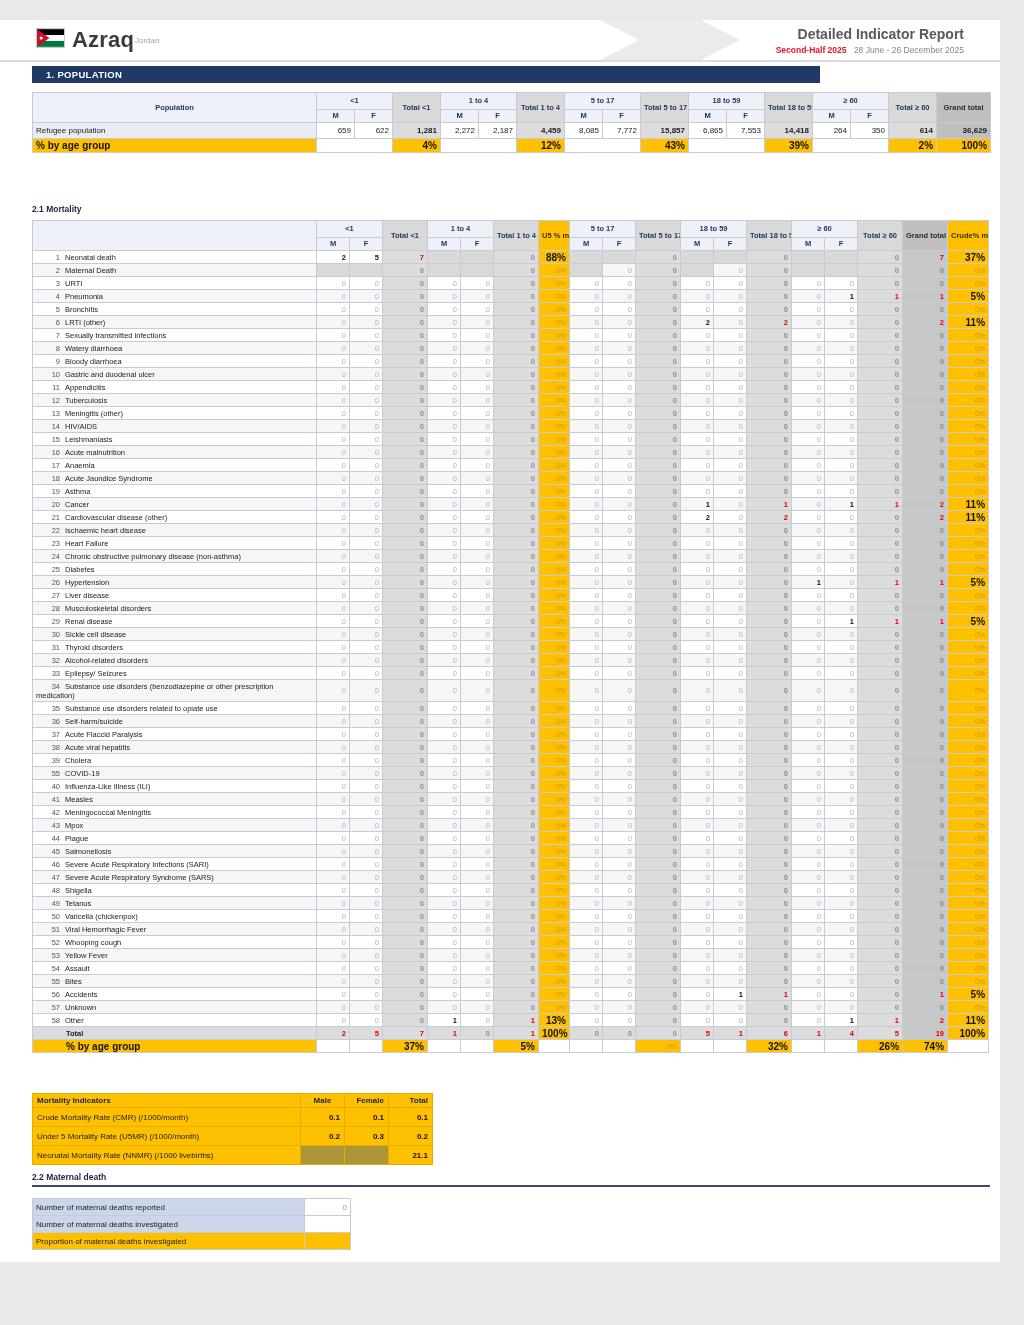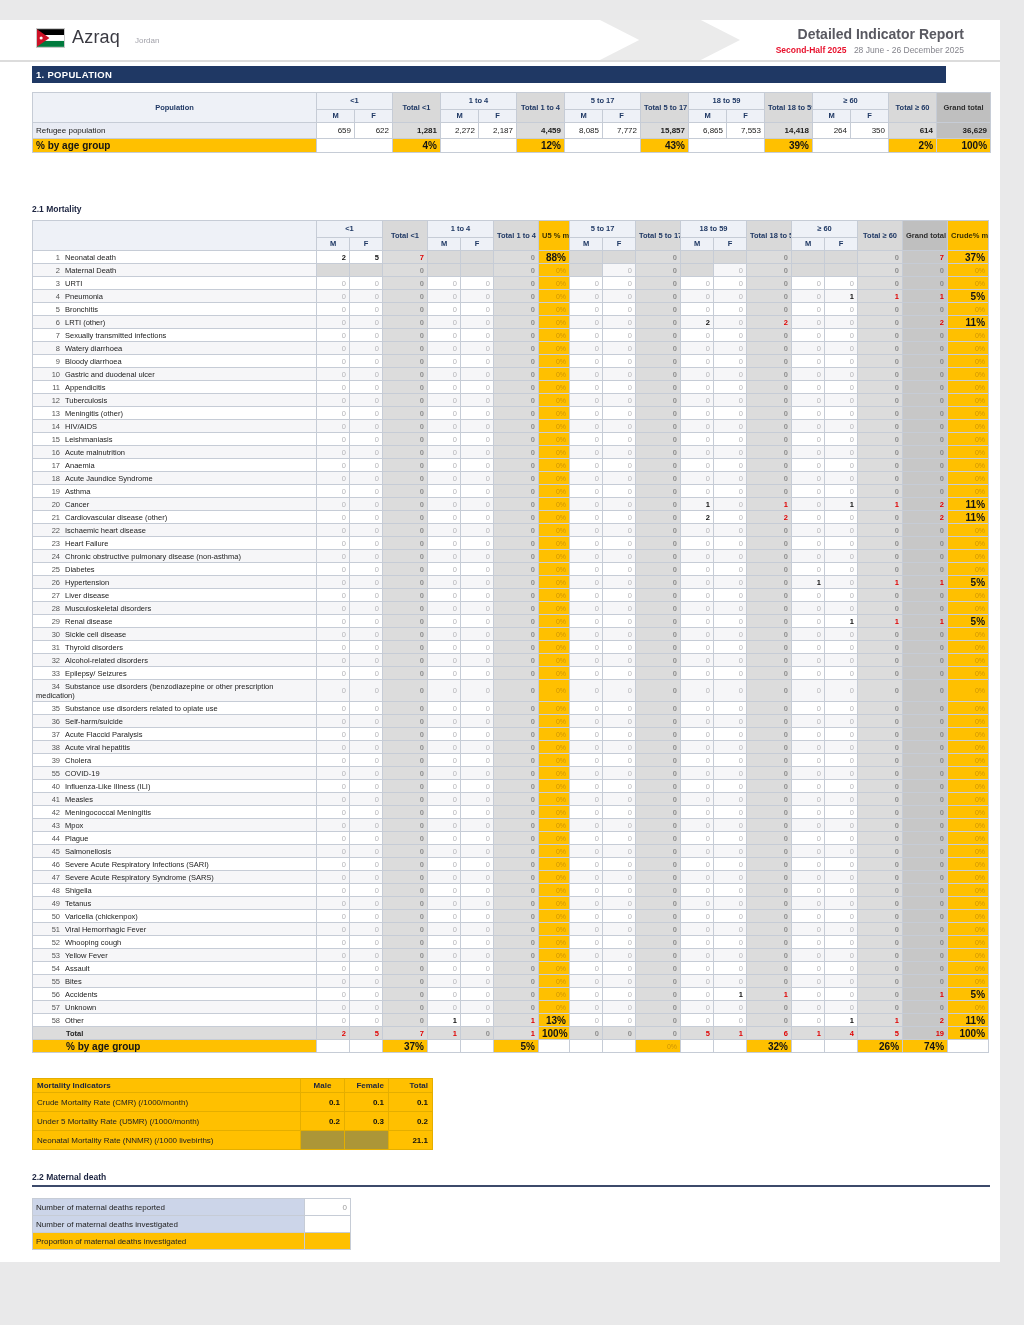--- a/index.html
+++ b/index.html
@@ -8,29 +8,29 @@
     background:#e9e9ea;
     font-family:"Liberation Sans", sans-serif;
     -webkit-font-smoothing:antialiased;
   }
   .sheet{position:absolute;left:0;top:20px;width:1000px;height:1242px;background:#ffffff;}
   
   .band{position:absolute;left:0;top:0;width:1000px;height:40px;background:#ffffff;border-bottom:2px solid #dcdcdc;}
   .chev{position:absolute;left:600px;top:0;width:140px;height:40px;background:#ebebeb;
         clip-path:polygon(0 0,72% 0,100% 50%,72% 100%,0 100%,28% 50%);}
   .flag{position:absolute;left:36px;top:8px;width:27px;height:18px;border:1px solid #c9c9c9;}
-  .camp{position:absolute;left:72px;top:7px;font-size:18px;font-weight:normal;color:#3a3a42;letter-spacing:.2px;}
+  .camp{position:absolute;left:72px;top:7px;font-size:22px;font-weight:bold;color:#3a3a42;letter-spacing:.2px;}
   .country{position:absolute;left:135px;top:16px;font-size:8px;color:#a2a2aa;}
   .rpt-title{position:absolute;right:36px;top:6px;font-size:14px;font-weight:bold;color:#595961;text-align:right;}
   .rpt-sub{position:absolute;right:36px;top:25px;font-size:8.5px;text-align:right;}
   .rpt-sub .per{color:#e8112d;font-weight:bold;}
   .rpt-sub .dates{color:#84848c;margin-left:5px;}
   
-  .secbar{position:absolute;left:32px;width:914px;height:17px;background:#1f3864;color:#fff;
-          font-weight:bold;font-size:9.5px;line-height:17px;padding-left:4px;box-sizing:border-box;letter-spacing:.3px;}
+  .secbar{position:absolute;left:32px;width:788px;height:17px;background:#1f3864;color:#fff;
+          font-weight:bold;font-size:9.5px;line-height:17px;padding-left:14px;box-sizing:border-box;letter-spacing:.3px;}
   .subsec{position:absolute;left:32px;width:958px;font-size:8.5px;font-weight:bold;color:#1c2440;}
   .subsec.uline{border-bottom:2px solid #3c4a6a;padding-bottom:3px;}
   
   table.tbl{border-collapse:collapse;table-layout:fixed;position:absolute;left:32px;}
   table.tbl td{border:1px solid #c6ccd6;overflow:hidden;white-space:nowrap;padding:0 3px;box-sizing:border-box;}
   .hc{background:#eef1f7;color:#1f3864;font-weight:bold;font-size:7.5px;text-align:center;line-height:8px;}
   .htot{background:#d9d9d9;}
   .hgrand{background:#bfbfbf;color:#2d2d2d;}
   .hyel{background:#ffc000;color:#3a3000;}
   
@@ -48,21 +48,21 @@
   .pv{background:#ffc000;color:#141414;font-weight:bold;text-align:right;font-size:10px;}
   .wemp{background:#fff;}
   tbody.stripe tr:nth-child(even) .mf,
   tbody.stripe tr:nth-child(even) .lblc{background:#f6f6f8;}
   
   .pop-lbl{background:#e9ecf4;font-size:8px;color:#222;}
   .pop-v{background:#fff;text-align:right;font-size:8px;color:#222;}
   .pop-t{background:#dcdcdc;text-align:right;font-size:8px;font-weight:bold;color:#222;}
   .pop-g{background:#bfbfbf;text-align:right;font-size:8px;font-weight:bold;color:#1b1b1b;}
   
-  table.ind{border-collapse:collapse;table-layout:fixed;position:absolute;left:32px;background:#ffc000;}
+  table.ind{border-collapse:collapse;table-layout:fixed;position:absolute;left:32px;background:#ffc000;margin-top:15px;}
   table.ind td{border:1px solid #e4ae00;font-size:8px;color:#222;padding:0 4px;height:19px;box-sizing:border-box;}
   table.ind td.ih{font-weight:bold;color:#1c2440;height:14px;}
   table.ind td.iv{text-align:right;font-weight:bold;color:#111;}
   table.ind td.idis{background:#ac9637;}
   
   table.mat td{height:17px;font-size:8px;}
   .mat-lbl{background:#ccd5e9;color:#222;}
   .mat-val{background:#fff;text-align:right;color:#9a9a9a;font-size:7px;}
   .mat-yl{background:#ffc000;color:#222;}
   .mat-ylv{background:#ffc000;}

